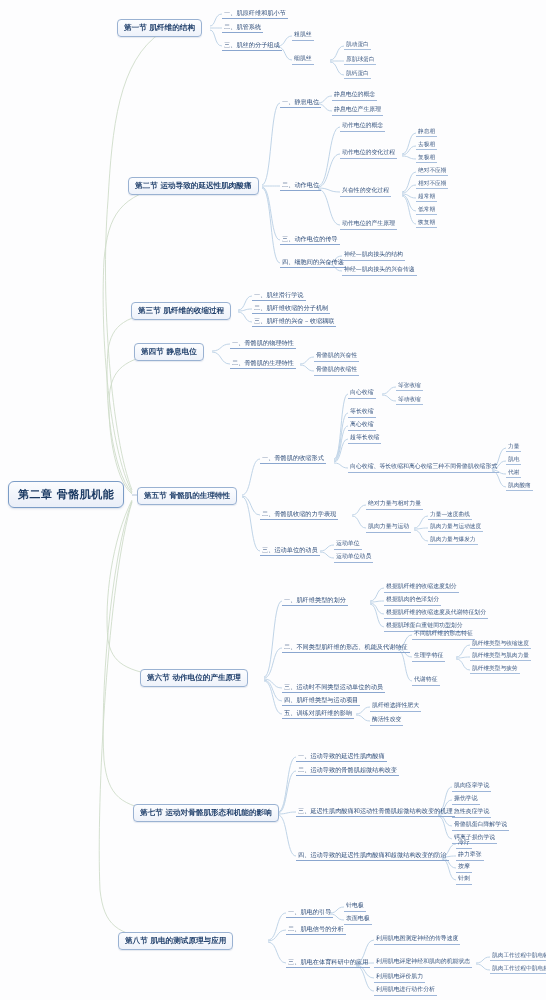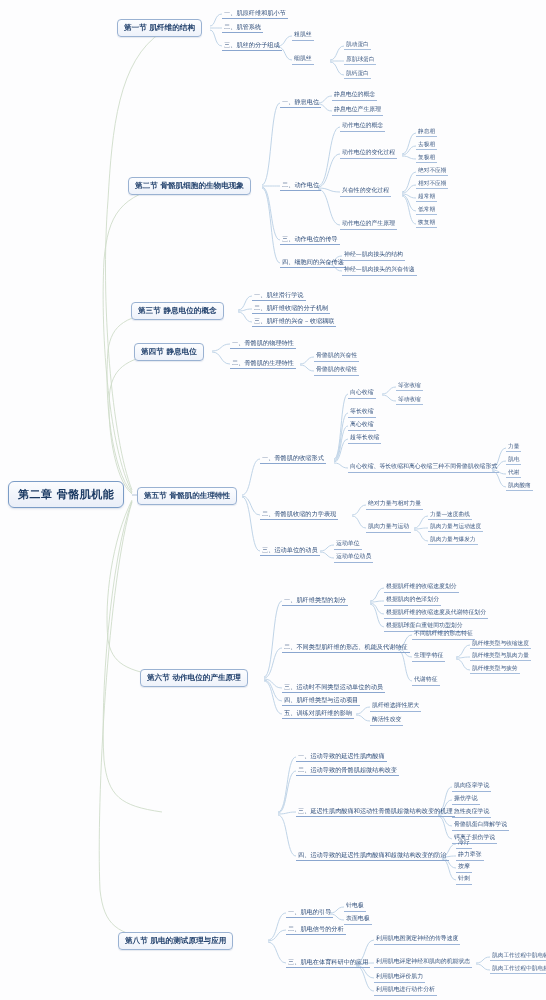--- a/index.html
+++ b/index.html
@@ -197,21 +197,21 @@
   <div class="node n-sec" style="left:117px;top:19px;">第一节 肌纤维的结构</div>
   <div class="node n-l2" style="left:222px;top:9px;">一、肌原纤维和肌小节</div>
   <div class="node n-l2" style="left:222px;top:23px;">二、肌管系统</div>
   <div class="node n-l2" style="left:222px;top:41px;">三、肌丝的分子组成</div>
   <div class="node n-l3" style="left:292px;top:31px;">粗肌丝</div>
   <div class="node n-l3" style="left:292px;top:55px;">细肌丝</div>
   <div class="node n-l4" style="left:344px;top:41px;">肌动蛋白</div>
   <div class="node n-l4" style="left:344px;top:56px;">原肌球蛋白</div>
   <div class="node n-l4" style="left:344px;top:70px;">肌钙蛋白</div>
 
-  <div class="node n-sec" style="left:128px;top:177px;">第二节 骨骼肌细胞的生物电现象</div>
+  <div class="node n-sec" style="left:128px;top:177px;">第二节 运动导致的延迟性肌肉酸痛</div>
   <div class="node n-l2" style="left:280px;top:98px;">一、静息电位</div>
   <div class="node n-l3" style="left:332px;top:91px;">静息电位的概念</div>
   <div class="node n-l3" style="left:332px;top:106px;">静息电位产生原理</div>
   <div class="node n-l2" style="left:280px;top:181px;">二、动作电位</div>
   <div class="node n-l3" style="left:340px;top:122px;">动作电位的概念</div>
   <div class="node n-l3" style="left:340px;top:149px;">动作电位的变化过程</div>
   <div class="node n-l4" style="left:416px;top:128px;">静息相</div>
   <div class="node n-l4" style="left:416px;top:141px;">去极相</div>
   <div class="node n-l4" style="left:416px;top:154px;">复极相</div>
   <div class="node n-l3" style="left:340px;top:187px;">兴奋性的变化过程</div>
@@ -219,21 +219,21 @@
   <div class="node n-l4" style="left:416px;top:180px;">相对不应期</div>
   <div class="node n-l4" style="left:416px;top:193px;">超常期</div>
   <div class="node n-l4" style="left:416px;top:206px;">低常期</div>
   <div class="node n-l4" style="left:416px;top:219px;">恢复期</div>
   <div class="node n-l3" style="left:340px;top:220px;">动作电位的产生原理</div>
   <div class="node n-l2" style="left:280px;top:235px;">三、动作电位的传导</div>
   <div class="node n-l2" style="left:280px;top:258px;">四、细胞间的兴奋传递</div>
   <div class="node n-l3" style="left:342px;top:251px;">神经—肌肉接头的结构</div>
   <div class="node n-l3" style="left:342px;top:266px;">神经—肌肉接头的兴奋传递</div>
 
-  <div class="node n-sec" style="left:131px;top:302px;">第三节 静息电位的概念</div>
+  <div class="node n-sec" style="left:131px;top:302px;">第三节 肌纤维的收缩过程</div>
   <div class="node n-l2" style="left:252px;top:291px;">一、肌丝滑行学说</div>
   <div class="node n-l2" style="left:252px;top:304px;">二、肌纤维收缩的分子机制</div>
   <div class="node n-l2" style="left:252px;top:317px;">三、肌纤维的兴奋－收缩耦联</div>
 
   <div class="node n-sec" style="left:134px;top:343px;">第四节 静息电位</div>
   <div class="node n-l2" style="left:230px;top:339px;">一、骨骼肌的物理特性</div>
   <div class="node n-l2" style="left:230px;top:359px;">二、骨骼肌的生理特性</div>
   <div class="node n-l3" style="left:314px;top:352px;">骨骼肌的兴奋性</div>
   <div class="node n-l3" style="left:314px;top:366px;">骨骼肌的收缩性</div>
 
@@ -272,20 +272,21 @@
   <div class="node n-l4" style="left:470px;top:640px;">肌纤维类型与收缩速度</div>
   <div class="node n-l4" style="left:470px;top:652px;">肌纤维类型与肌肉力量</div>
   <div class="node n-l4" style="left:470px;top:665px;">肌纤维类型与疲劳</div>
   <div class="node n-l3" style="left:412px;top:676px;">代谢特征</div>
   <div class="node n-l2" style="left:282px;top:683px;">三、运动时不同类型运动单位的动员</div>
   <div class="node n-l2" style="left:282px;top:696px;">四、肌纤维类型与运动项目</div>
   <div class="node n-l2" style="left:282px;top:709px;">五、训练对肌纤维的影响</div>
   <div class="node n-l3" style="left:370px;top:702px;">肌纤维选择性肥大</div>
   <div class="node n-l3" style="left:370px;top:716px;">酶活性改变</div>
 
+  <div class="node n-sec" style="left:133px;top:804px;">第七节 运动对骨骼肌形态和机能的影响</div>
   <div class="node n-l2" style="left:296px;top:752px;">一、运动导致的延迟性肌肉酸痛</div>
   <div class="node n-l2" style="left:296px;top:766px;">二、运动导致的骨骼肌超微结构改变</div>
   <div class="node n-l2" style="left:296px;top:807px;">三、延迟性肌肉酸痛和运动性骨骼肌超微结构改变的机理</div>
   <div class="node n-l3" style="left:452px;top:782px;">肌肉痉挛学说</div>
   <div class="node n-l3" style="left:452px;top:795px;">撕伤学说</div>
   <div class="node n-l3" style="left:452px;top:808px;">急性炎症学说</div>
   <div class="node n-l3" style="left:452px;top:821px;">骨骼肌蛋白降解学说</div>
   <div class="node n-l3" style="left:452px;top:834px;">钙离子损伤学说</div>
   <div class="node n-l2" style="left:296px;top:851px;">四、运动导致的延迟性肌肉酸痛和超微结构改变的防治</div>
   <div class="node n-l3" style="left:456px;top:839px;">冷疗</div>

